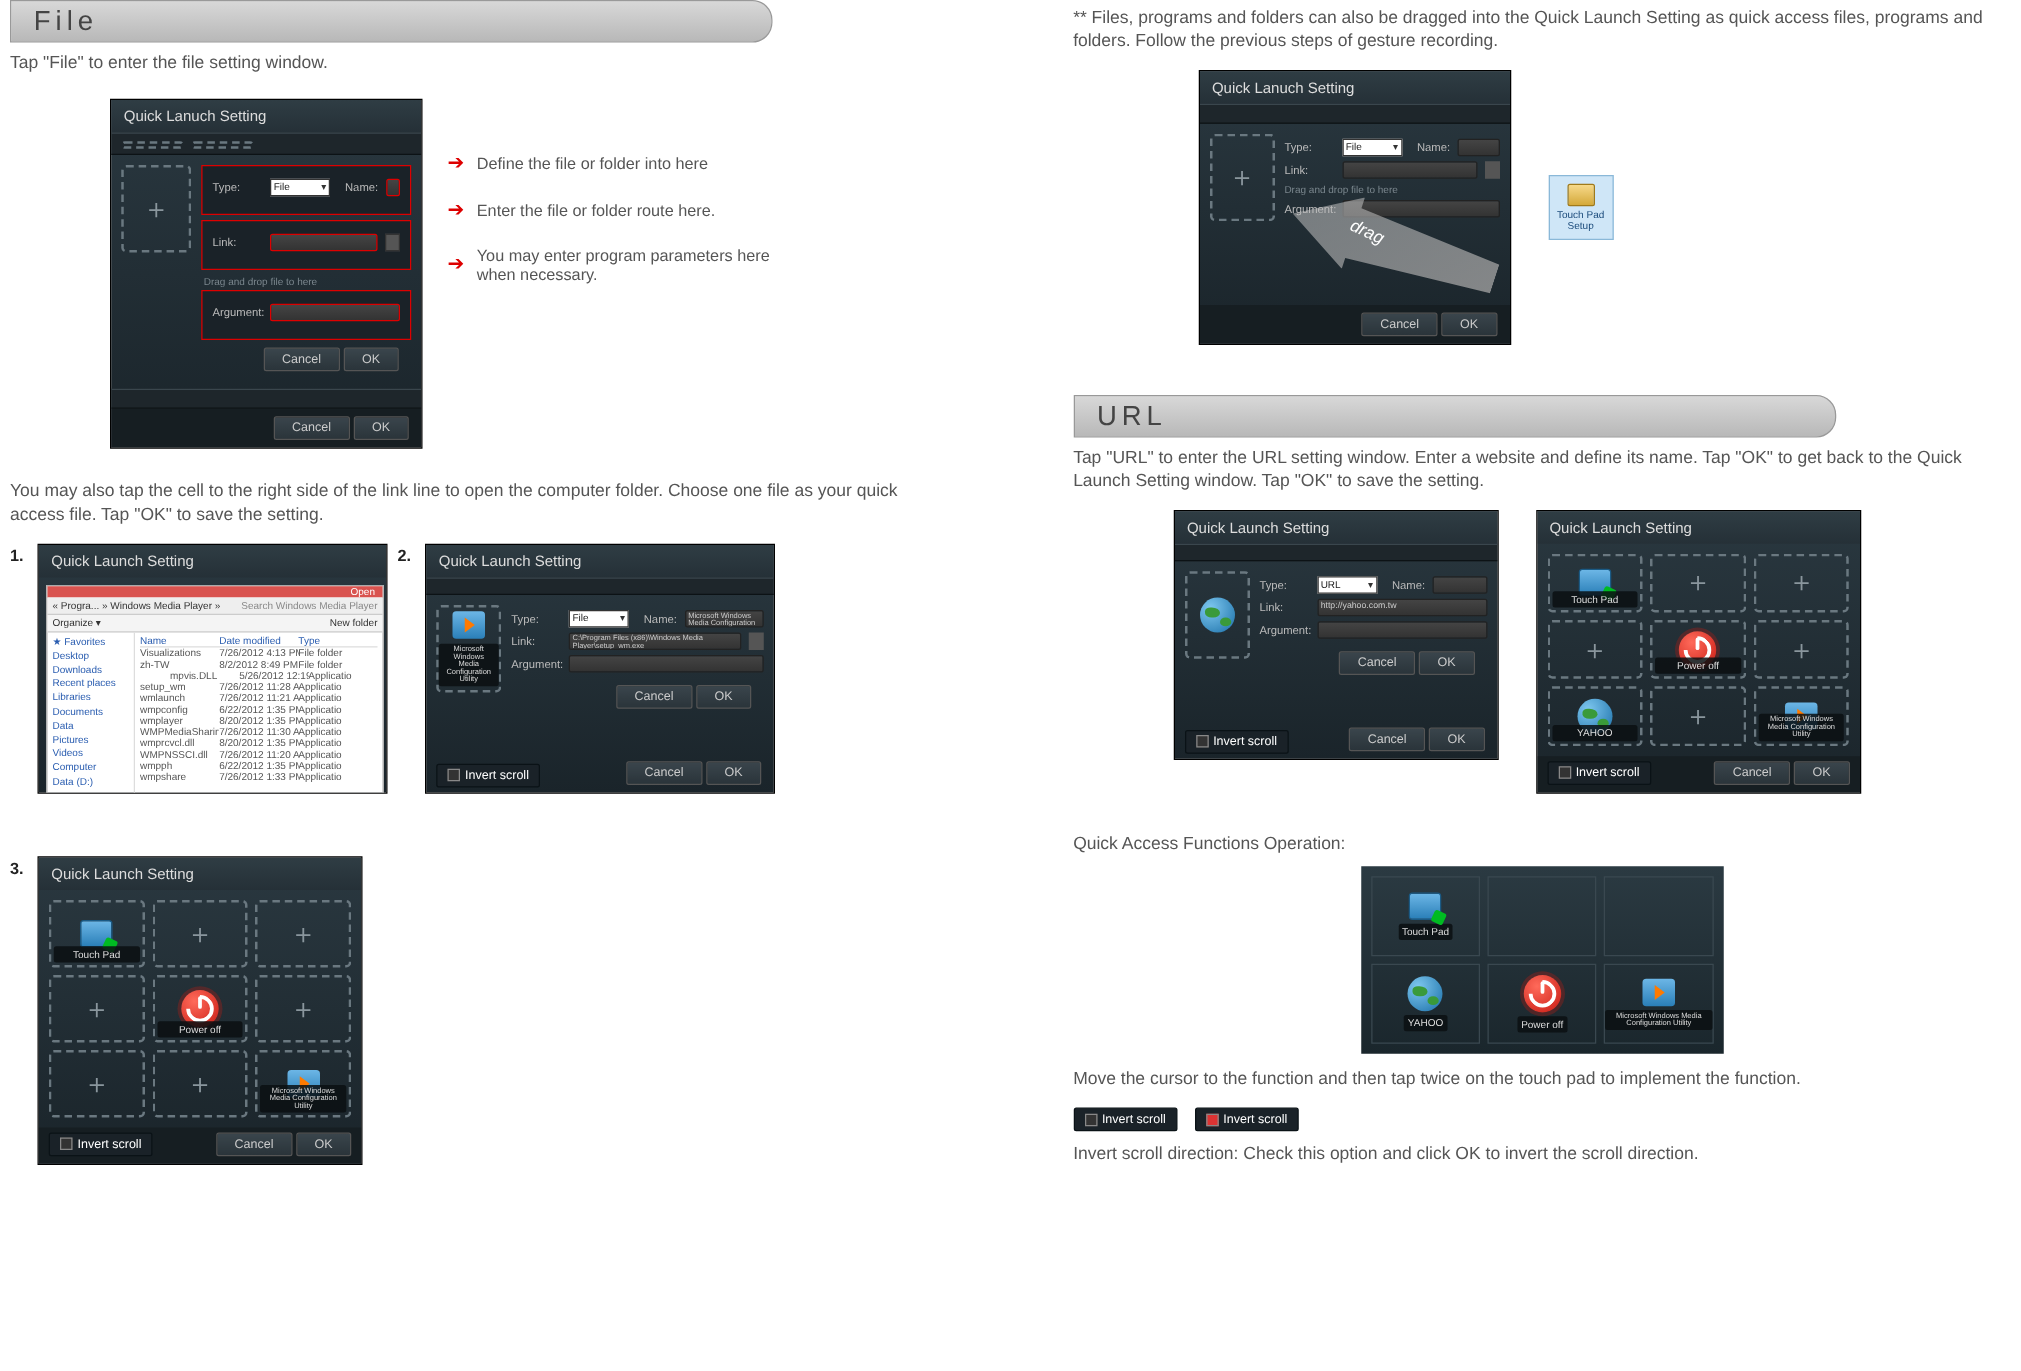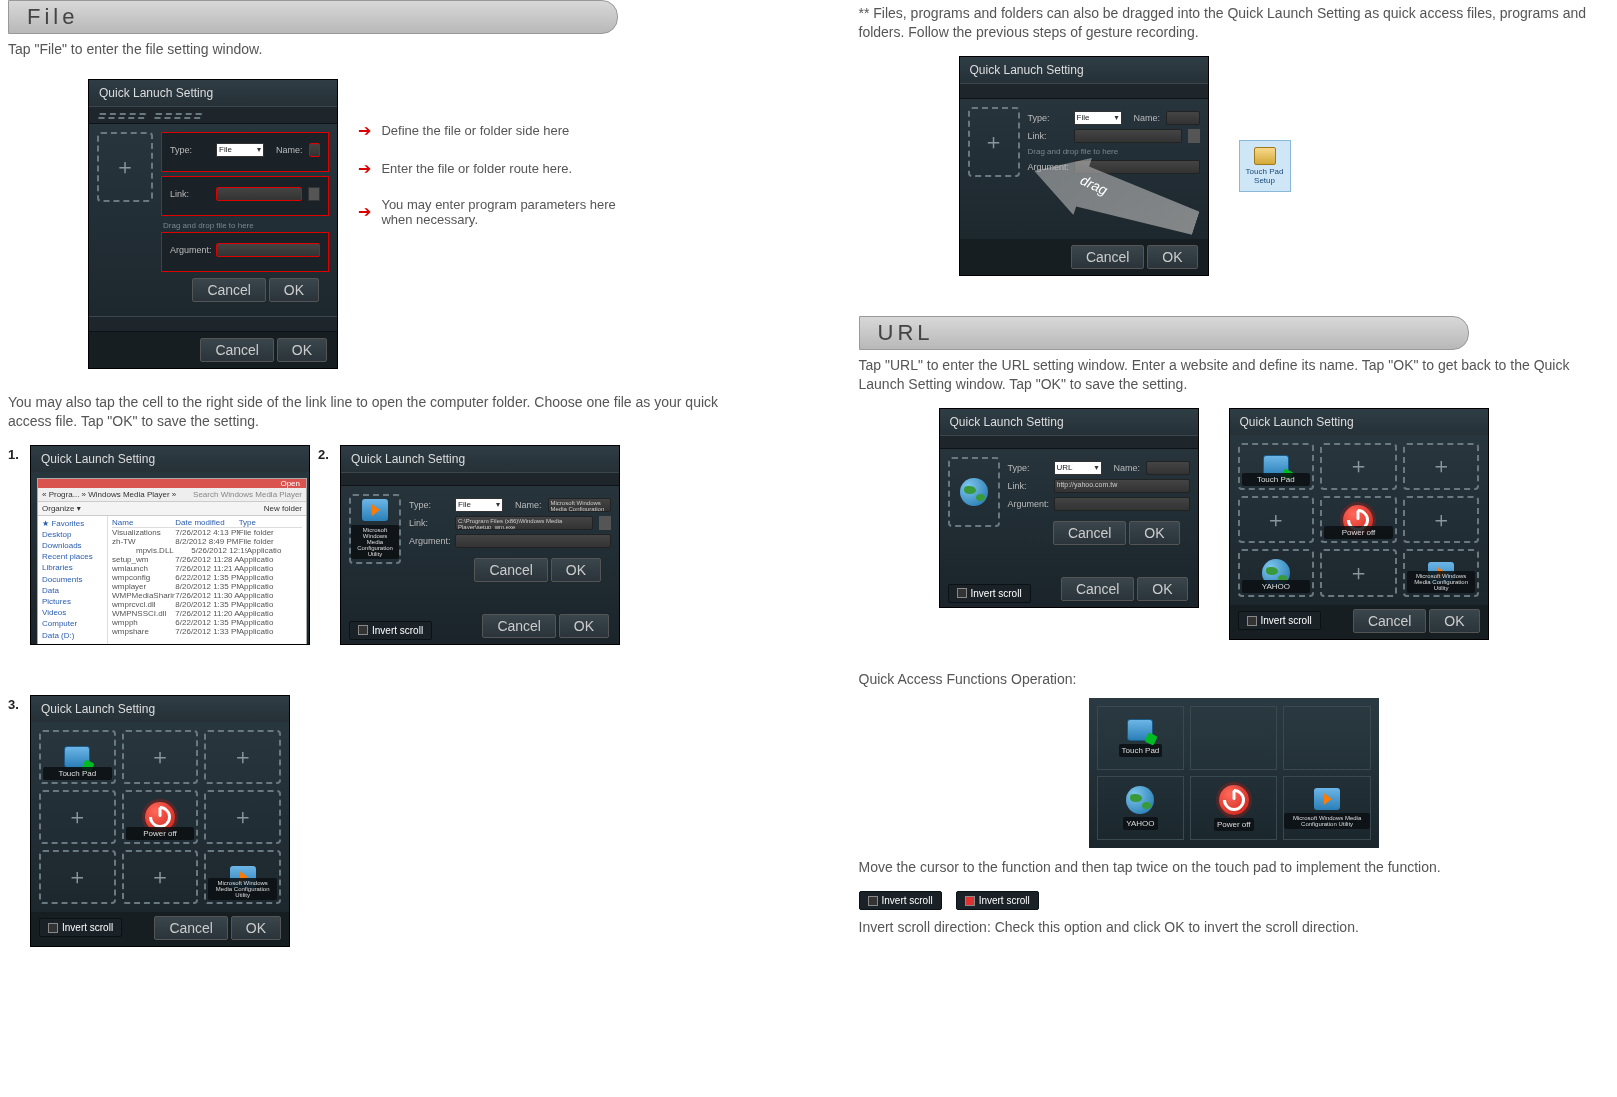--- a/index.html
+++ b/index.html
@@ -52,21 +52,21 @@
   .field-row { display:flex; align-items:center; gap:6px; margin:4px 0; font-size:9px; }
   .field-row label { width:40px; color:#bbb; }
   .fld {
     flex:1; height:14px; background:linear-gradient(#444,#333);
     border:1px solid #222; border-radius:2px;
   }
   .sel { width:48px; height:14px; background:#fff; border:1px solid #333; font-size:8px; padding:0 2px; color:#222; display:flex; align-items:center; position:relative; }
   .sel::after { content:"▾"; position:absolute; right:2px; font-size:8px; color:#333; }
   .hl { border:1px solid #d00 !important; }
   .btn {
-    display:inline-block; padding:3px 14px; font-size:14px; color:#ccc;
+    display:inline-block; padding:3px 14px; font-size:10px; color:#ccc;
     background:linear-gradient(#3a454c,#2a343a); border:1px solid #555; border-radius:2px;
   }
   .btn-row { text-align:right; padding:6px 10px; }
 
   .arrow-note { display:flex; align-items:center; gap:10px; color:#555; font-size:13px; margin:4px 0; }
   .arrow { color:#d00; font-size:16px; line-height:1; }
 
   .step-wrap { display:flex; gap:30px; flex-wrap:wrap; padding-left:22px; }
   .step-num { font-weight:bold; font-size:13px; color:#222; position:absolute; left:-22px; top:2px; }
   .step { position:relative; }
@@ -177,21 +177,21 @@
         </div>
         <div class="qls-strip" style="height:16px;"></div>
         <div class="btn-row" style="background:#161e22;">
           <span class="btn">Cancel</span>
           <span class="btn">OK</span>
         </div>
       </div>
       <div style="padding-top:40px;">
         <div class="arrow-note">
             <span class="arrow">➔</span>
-            <span>Define the file or folder side here</span>
+            <span>Define the file or folder into here</span>
           </div>
         <div style="height:14px;"></div>
         <div class="arrow-note">
             <span class="arrow">➔</span>
             <span>Enter the file or folder route here.</span>
           </div>
         <div style="height:12px;"></div>
         <div class="arrow-note">
             <span class="arrow">➔</span>
             <span style="max-width:240px;">You may enter program parameters here when necessary.</span>

